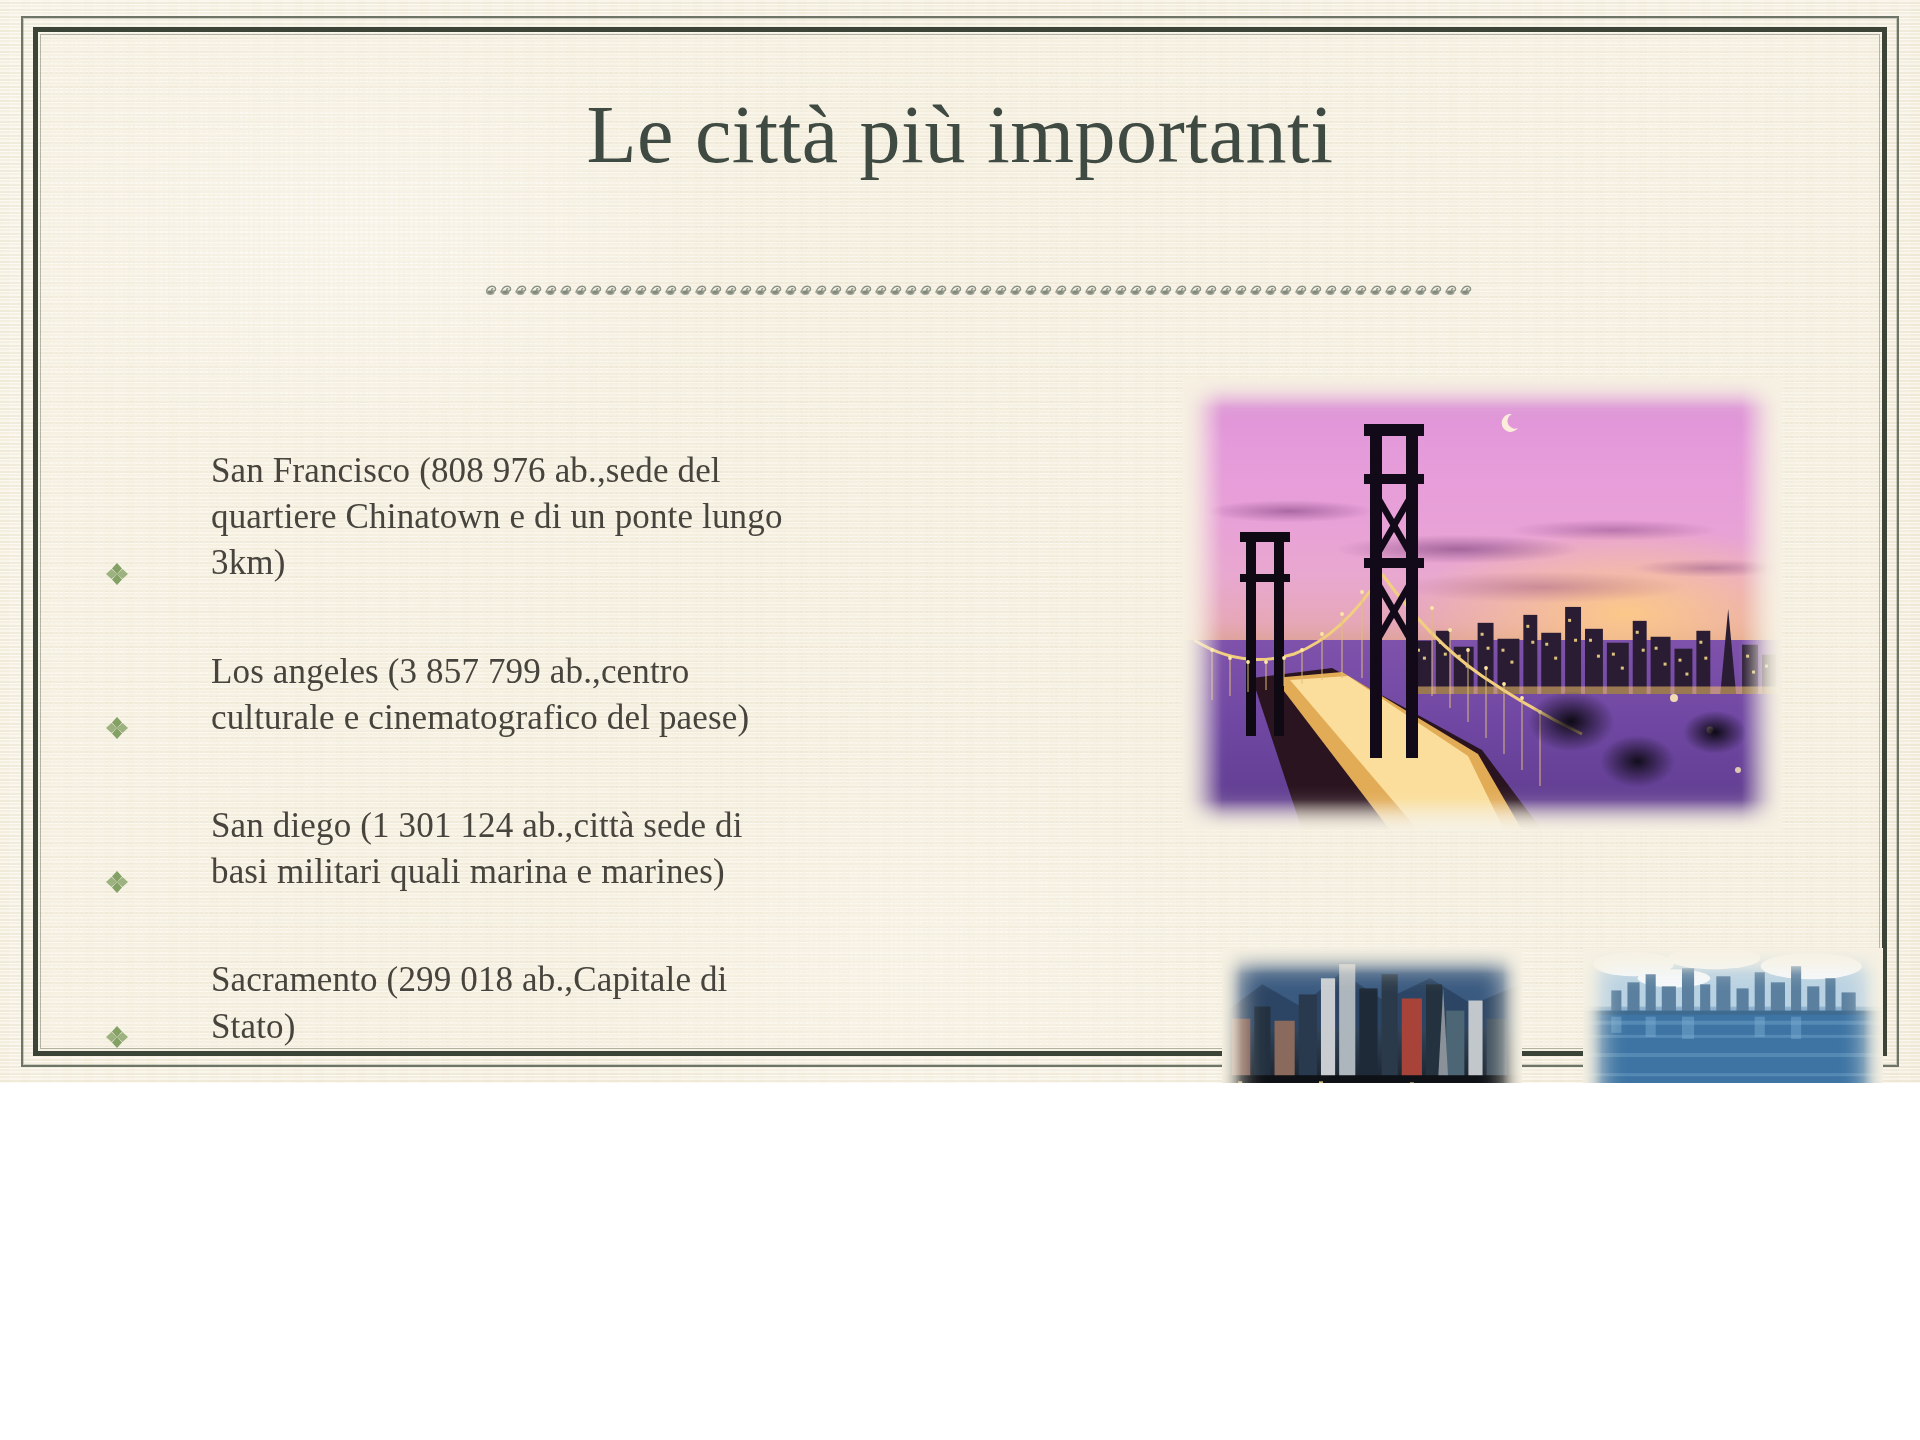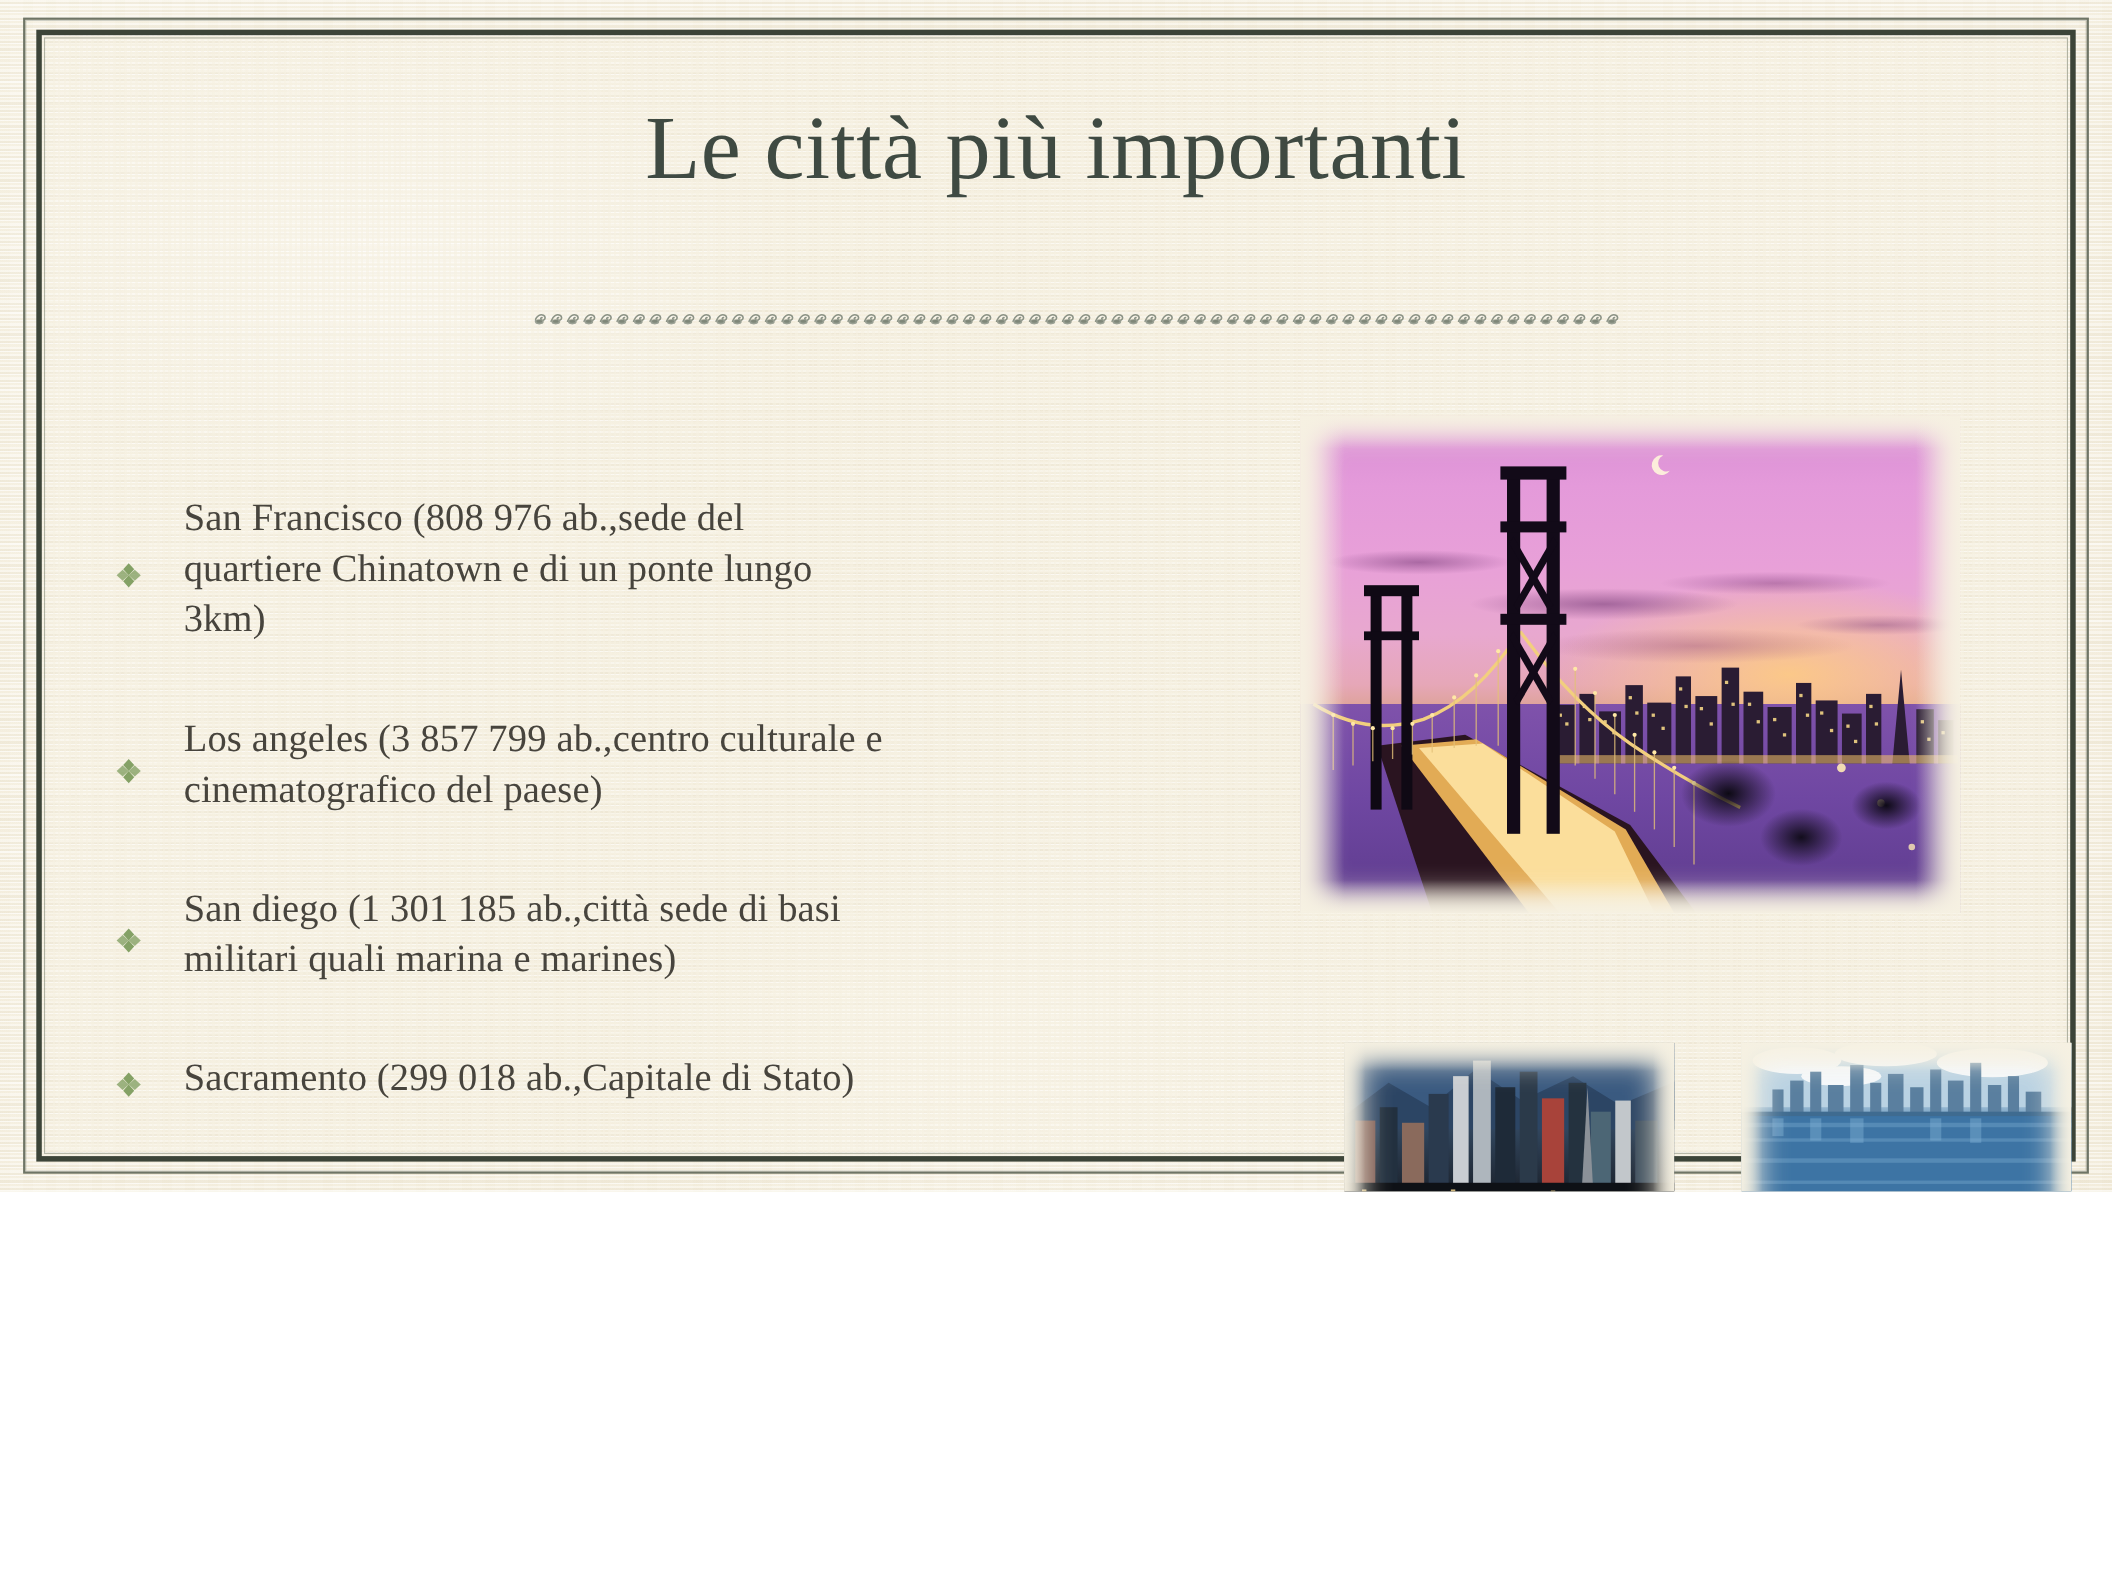--- a/index.html
+++ b/index.html
@@ -126,22 +126,23 @@
 
   
   .bullets {
     position: absolute;
     left: 104px;
     top: 448px;
     width: 700px;
   }
   .bullet-item {
     display: flex;
-    align-items: center;
+    align-items: flex-end;
     margin-bottom: 50px;
+    gap: 44px;
   }
   .bullet-item:last-child { margin-bottom: 0; }
 
   .bullet-marker {
     flex: 0 0 auto;
     width: 26px;
     height: 26px;
     margin-top: 12px;
     margin-right: 37px;
   }
@@ -402,21 +403,21 @@
       <span class="bullet-marker">
         <svg width="26" height="26" viewBox="0 0 26 26" xmlns="http://www.w3.org/2000/svg">
           <g fill="#7d9c5e">
             <path d="M13 2 L18 7.5 L13 13 L8 7.5 Z" opacity="0.95"></path>
             <path d="M13 13 L18 18.5 L13 24 L8 18.5 Z" opacity="0.95"></path>
             <path d="M2 13 L7.5 8 L13 13 L7.5 18 Z" opacity="0.75"></path>
             <path d="M13 13 L18.5 8 L24 13 L18.5 18 Z" opacity="0.75"></path>
           </g>
         </svg>
       </span>
-      <span class="bullet-text">San diego (1 301 185 ab.,città sede di basi militari quali marina e marines)</span>
+      <span class="bullet-text">San diego (1 301 124 ab.,città sede di basi militari quali marina e marines)</span>
     </div>
 
     <div class="bullet-item">
       <span class="bullet-marker">
         <svg width="26" height="26" viewBox="0 0 26 26" xmlns="http://www.w3.org/2000/svg">
           <g fill="#7d9c5e">
             <path d="M13 2 L18 7.5 L13 13 L8 7.5 Z" opacity="0.95"></path>
             <path d="M13 13 L18 18.5 L13 24 L8 18.5 Z" opacity="0.95"></path>
             <path d="M2 13 L7.5 8 L13 13 L7.5 18 Z" opacity="0.75"></path>
             <path d="M13 13 L18.5 8 L24 13 L18.5 18 Z" opacity="0.75"></path>

